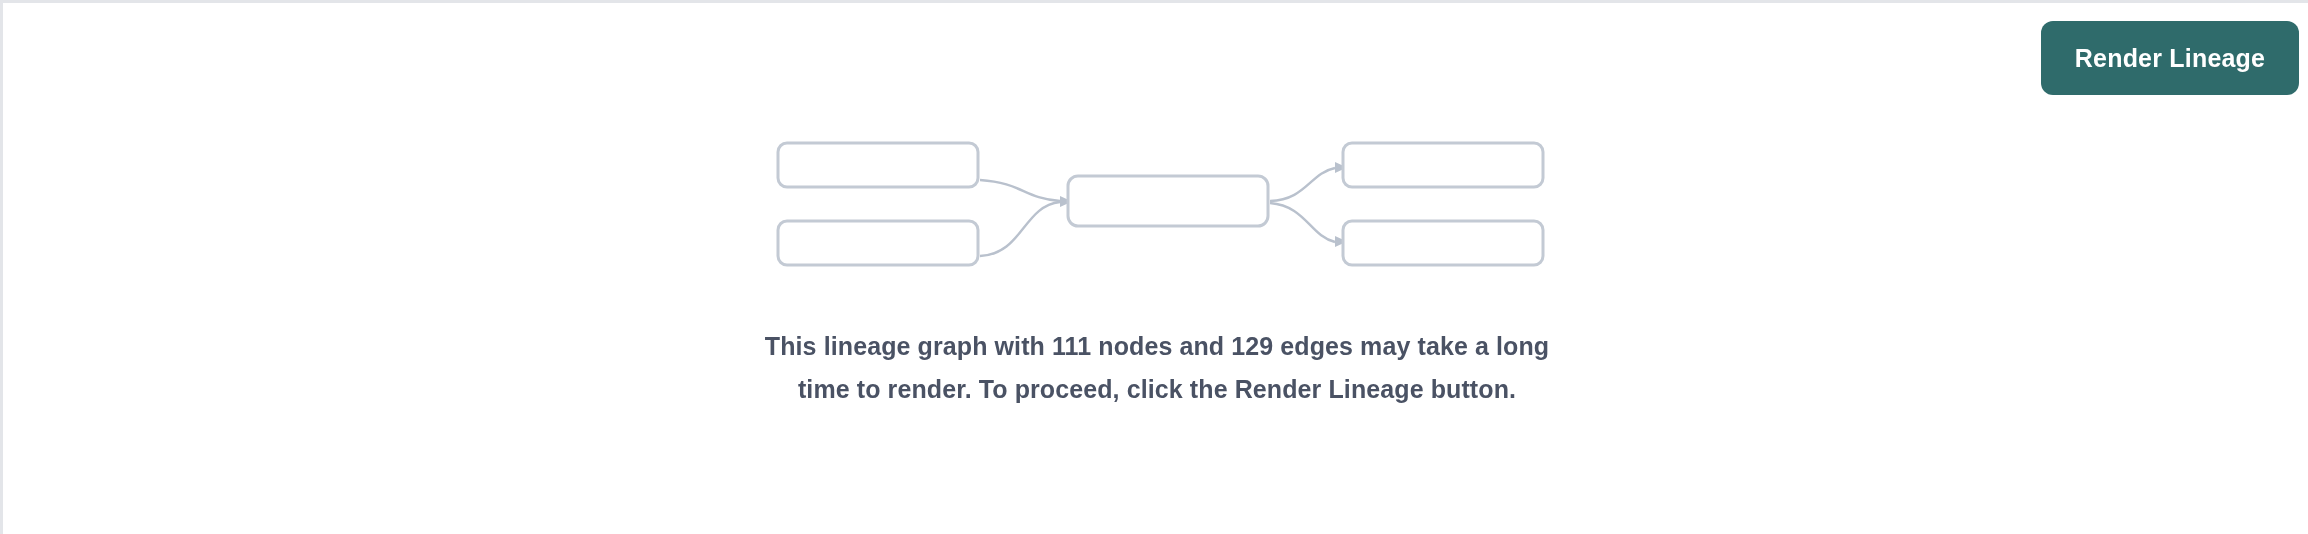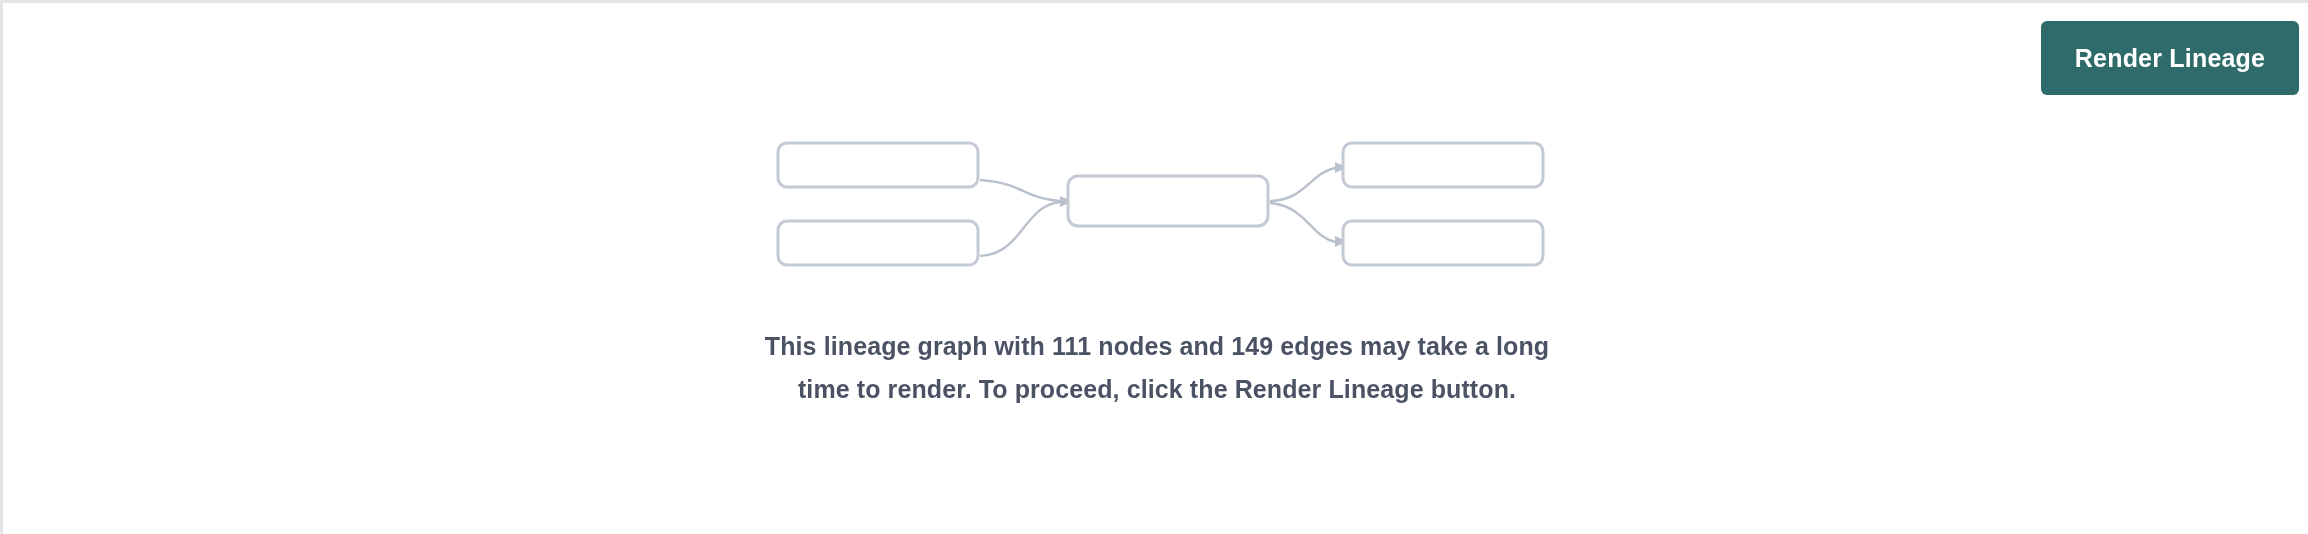--- a/index.html
+++ b/index.html
@@ -29,21 +29,21 @@
   
   .render-button {
     position: absolute;
     left: 2038px;
     top: 18px;
     width: 258px;
     height: 74px;
     background: #2f6b6b;
     color: #ffffff;
     border: none;
-    border-radius: 6px;
+    border-radius: 12px;
     font-family: "Liberation Sans", sans-serif;
     font-size: 25px;
     font-weight: bold;
     letter-spacing: 0.2px;
     line-height: 74px;
     text-align: center;
     padding: 0;
     cursor: pointer;
     white-space: nowrap;
   }
@@ -117,15 +117,15 @@
       <g>
         <rect class="ph-node" x="20" y="15" width="200" height="44" rx="9" ry="9"></rect>
         <rect class="ph-node" x="20" y="93" width="200" height="44" rx="9" ry="9"></rect>
         <rect class="ph-node" x="310" y="48" width="200" height="50" rx="10" ry="10"></rect>
         <rect class="ph-node" x="585" y="15" width="200" height="44" rx="9" ry="9"></rect>
         <rect class="ph-node" x="585" y="93" width="200" height="44" rx="9" ry="9"></rect>
       </g>
     </svg>
   </div>
 
-  <div class="warning-message">This lineage graph with 111 nodes and 149 edges may take a long time to render. To proceed, click the Render Lineage button.</div>
+  <div class="warning-message">This lineage graph with 111 nodes and 129 edges may take a long time to render. To proceed, click the Render Lineage button.</div>
 
 </div>
 
 </body></html>

